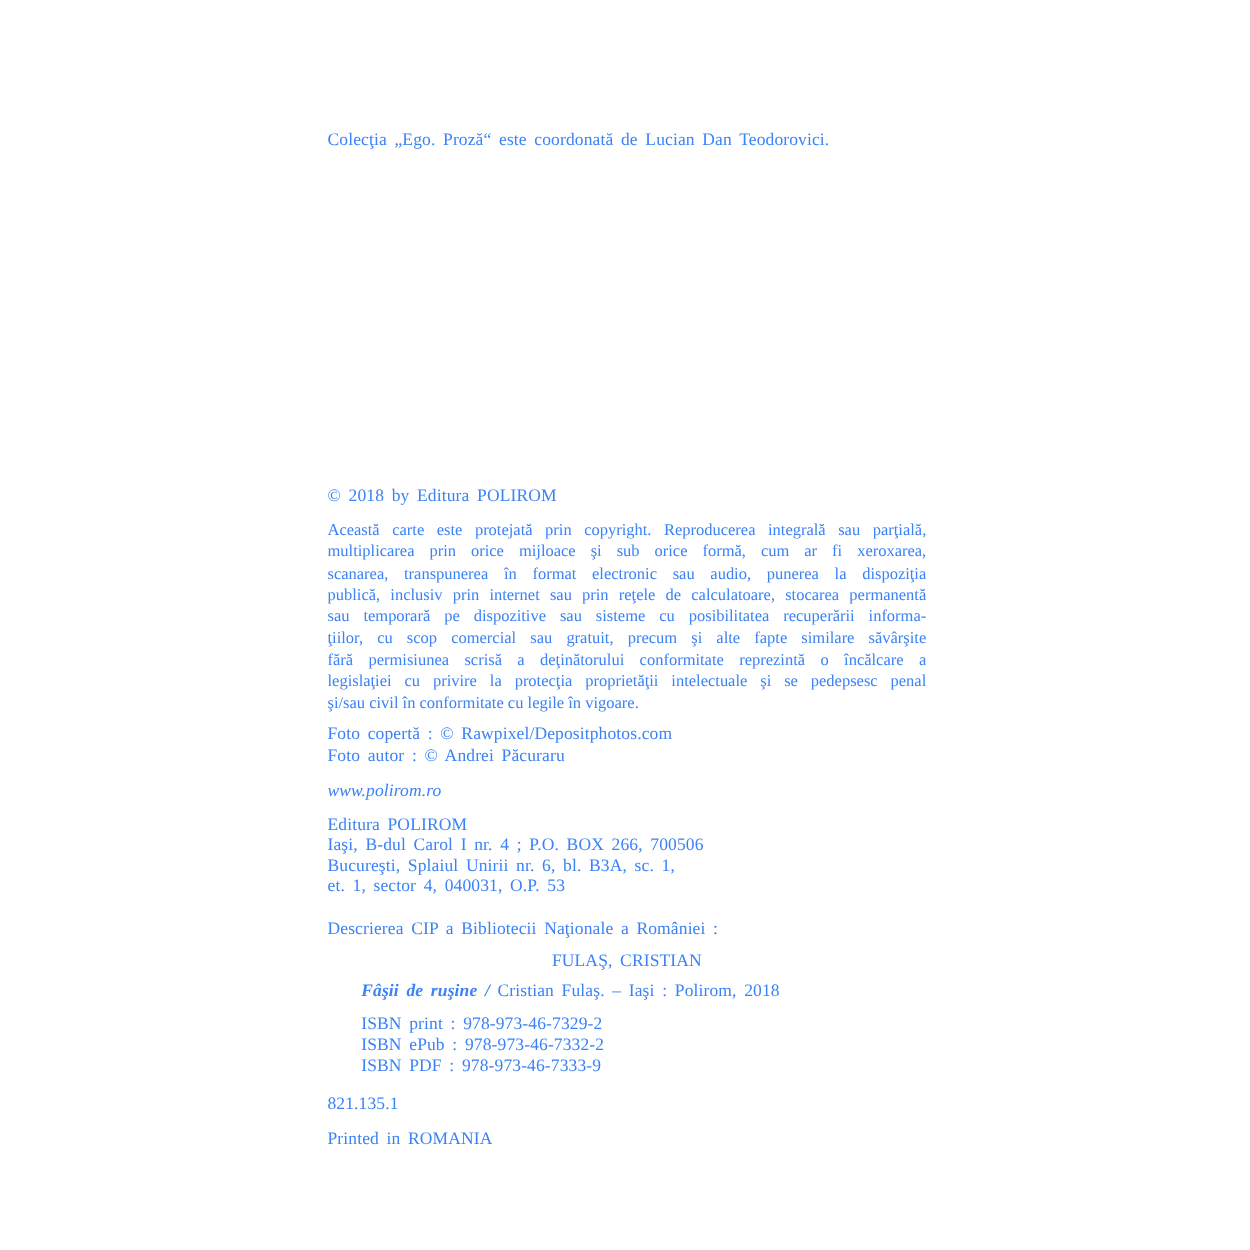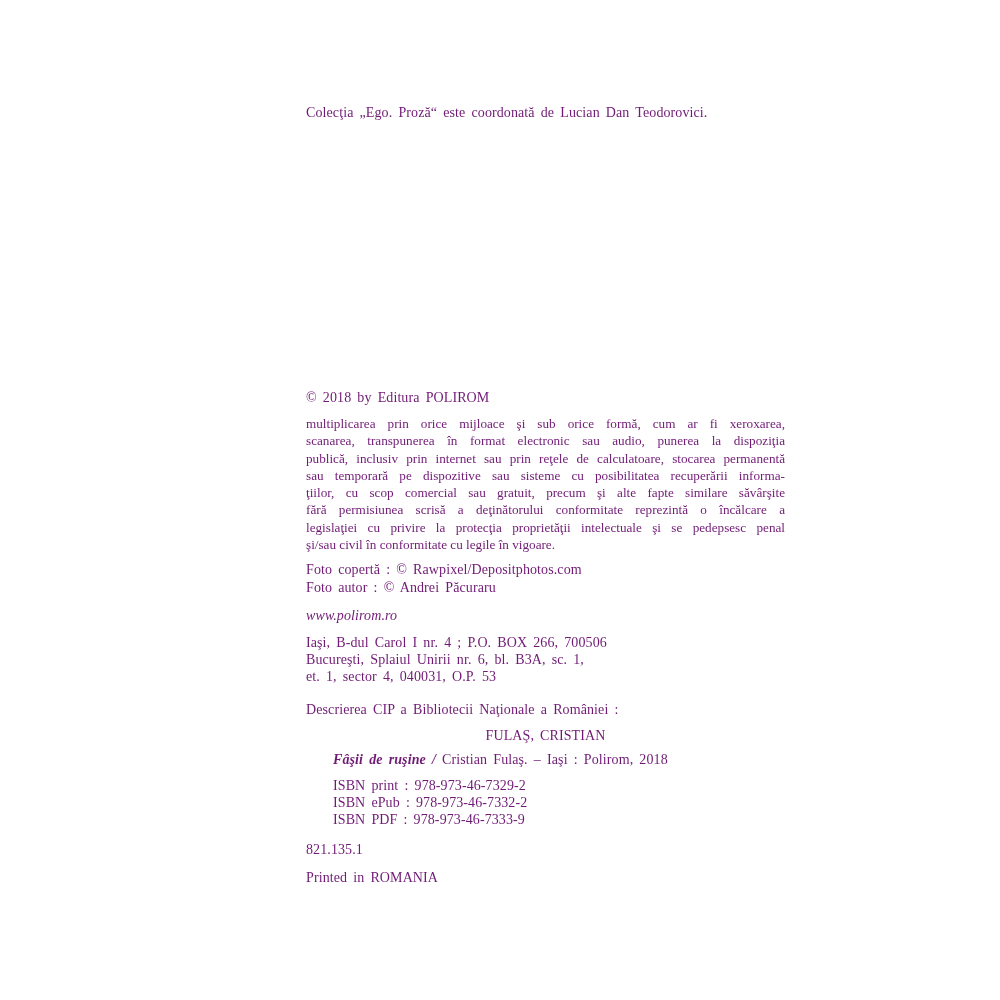--- a/index.html
+++ b/index.html
@@ -11,24 +11,23 @@
   .page {
     position: relative;
     width: 1000px; height: 1000px;
     background: #ffffff;
     overflow: hidden;
   }
   .content {
     position: absolute;
     left: 262px; top: 104px;
     width: 479px;
-    color: #701a75;
+    color: #3b82f6;
     font-size: 14px;
     line-height: 17px;
-    margin-left: 44px;
   }
   .line { word-spacing: 2.5px; letter-spacing: 0.1px; }
   .collection-note   { margin-bottom: 268px; }
   .copyright-line    { margin-bottom: 9px; }
   .legal-paragraph   { margin-bottom: 8px; font-size: 13.2px; }
   .legal-line {
     line-height: 17.3px;
     text-align: justify;
     text-align-last: justify;
     overflow: hidden;
@@ -49,38 +48,40 @@
 <body>
 
 <div class="page">
   <div class="content">
 
     <div class="line collection-note">Colecţia „Ego. Proză“ este coordonată de Lucian Dan Teodorovici.</div>
 
     <div class="line copyright-line">© 2018 by Editura POLIROM</div>
 
     <div class="legal-paragraph">
+      <div class="legal-line">Această carte este protejată prin copyright. Reproducerea integrală sau parţială,</div>
       <div class="legal-line">multiplicarea prin orice mijloace şi sub orice formă, cum ar fi xeroxarea,</div>
       <div class="legal-line">scanarea, transpunerea în format electronic sau audio, punerea la dispoziţia</div>
       <div class="legal-line">publică, inclusiv prin internet sau prin reţele de calculatoare, stocarea permanentă</div>
       <div class="legal-line">sau temporară pe dispozitive sau sisteme cu posibilitatea recuperării informa-</div>
       <div class="legal-line">ţiilor, cu scop comercial sau gratuit, precum şi alte fapte similare săvârşite</div>
       <div class="legal-line">fără permisiunea scrisă a deţinătorului conformitate reprezintă o încălcare a</div>
       <div class="legal-line">legislaţiei cu privire la protecţia proprietăţii intelectuale şi se pedepsesc penal</div>
       <div class="legal-line last">şi/sau civil în conformitate cu legile în vigoare.</div>
     </div>
 
     <div class="credits-block">
       <div class="line">Foto copertă : © Rawpixel/Depositphotos.com</div>
       <div class="line">Foto autor : © Andrei Păcuraru</div>
     </div>
 
     <div class="line website-line">www.polirom.ro</div>
 
     <div class="publisher-block">
+      <div class="line">Editura POLIROM</div>
       <div class="line">Iaşi, B-dul Carol I nr. 4 ; P.O. BOX 266, 700506</div>
       <div class="line">Bucureşti, Splaiul Unirii nr. 6, bl. B3A, sc. 1,</div>
       <div class="line">et. 1, sector 4, 040031, O.P. 53</div>
     </div>
 
     <div class="line cip-heading">Descrierea CIP a Bibliotecii Naţionale a României :</div>
 
     <div class="line cip-author">FULAŞ, CRISTIAN</div>
 
     <div class="line cip-title-line">

